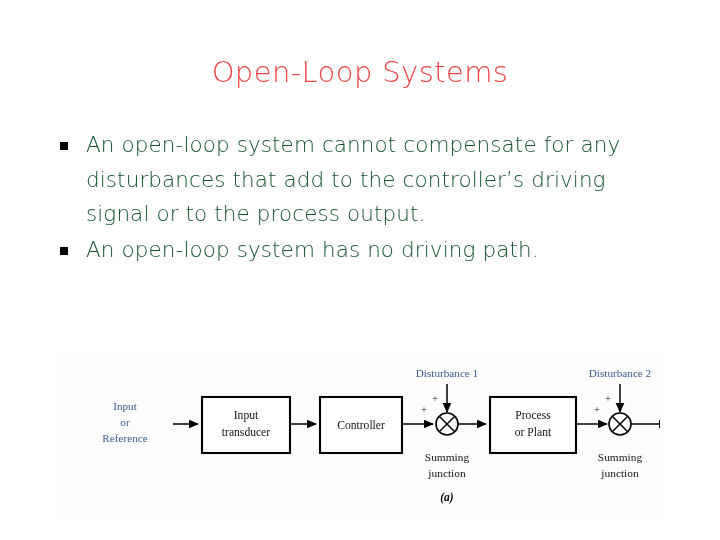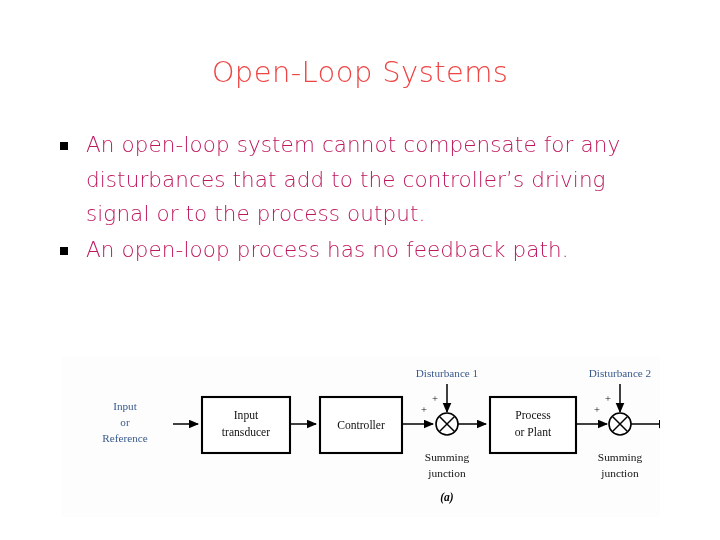--- a/index.html
+++ b/index.html
@@ -44,21 +44,21 @@
   }
   .bullet-item {
     position: relative;
     padding-left: 28px;
     margin: 0 0 1px 0;
     font-family: "DejaVu Sans", sans-serif;
     font-weight: 300;
     font-size: 21.5px;
     line-height: 34.5px;
     letter-spacing: 0.1px;
-    color: #be185d;
+    color: #14532d;
   }
   .bullet-marker {
     position: absolute;
     left: 2px;
     top: 0;
     width: 9px;
     height: 34.5px;
     line-height: 34.5px;
   }
   .bullet-marker::before {
@@ -137,21 +137,21 @@
 
 <div class="slide-title">Open-Loop Systems</div>
 
 <ul class="body-list">
   <li class="bullet-item">
     <span class="bullet-marker"></span>
     <span>An open-loop system cannot compensate for any disturbances that add to the controller’s driving signal or to the process output.</span>
   </li>
   <li class="bullet-item">
     <span class="bullet-marker"></span>
-    <span>An open-loop process has no feedback path.</span>
+    <span>An open-loop system has no driving path.</span>
   </li>
 </ul>
 
 <div class="figure-frame">
   <svg class="figure-svg" viewBox="0 0 598 161">
     <defs>
       <marker id="ah" markerWidth="7" markerHeight="7" refX="6.3" refY="3" orient="auto">
         <path d="M0,0 L7,3 L0,6 z" fill="#000000"></path>
       </marker>
     </defs>

